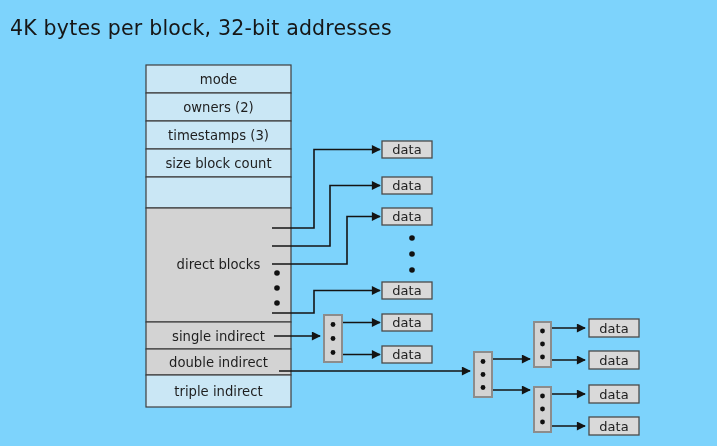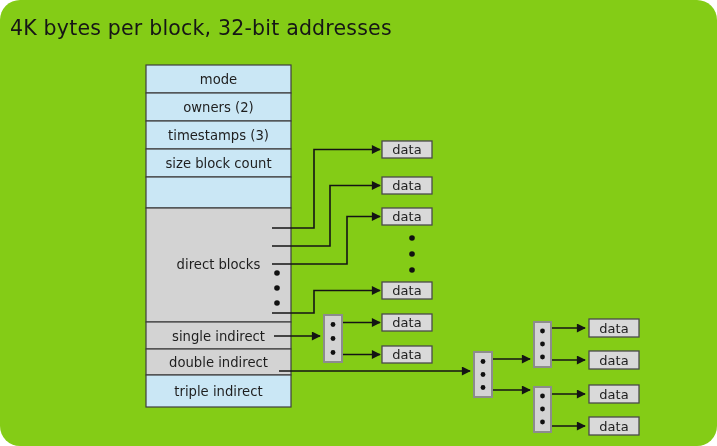--- a/index.html
+++ b/index.html
@@ -8,22 +8,21 @@
     background: #ffffff;
     width: 717px;
     height: 446px;
     overflow: hidden;
     font-family: "DejaVu Sans", "Liberation Sans", sans-serif;
   }
   .stage {
     position: relative;
     width: 717px;
     height: 446px;
-    background: #84cc16;
-    border-radius: 20px;
+    background: #7dd3fc;
   }
   .diagram-title {
     position: absolute;
     left: 10px;
     top: 16px;
     font-size: 20.5px;
     letter-spacing: 0.2px;
     color: #161616;
     white-space: nowrap;
   }

